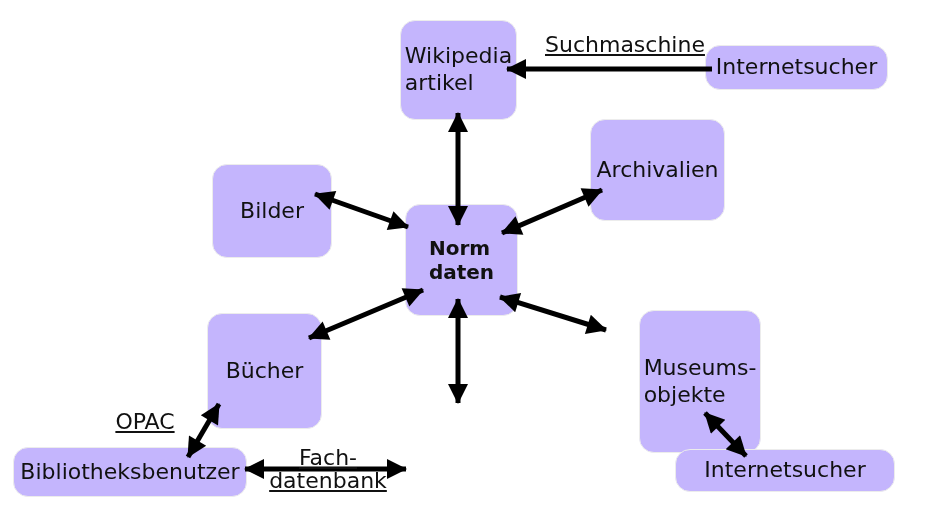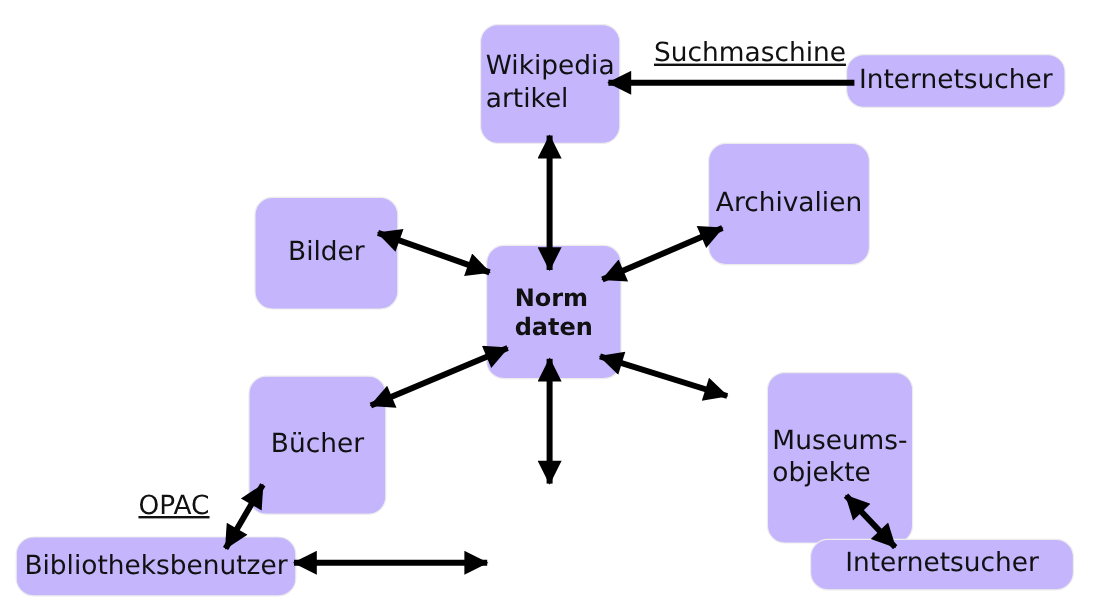--- a/index.html
+++ b/index.html
@@ -79,20 +79,22 @@
   <div class="node center" id="n-norm">Norm
 daten</div>
   <div class="node" id="n-buecher">Bücher</div>
   <div class="node" id="n-museumsobjekte">Museums-
 objekte</div>
   <div class="node" id="n-bibliotheksbenutzer">Bibliotheksbenutzer</div>
   <div class="node" id="n-museumsbesucher">Internetsucher</div>
 
   <div class="edge-label" id="l-suchmaschine">Suchmaschine</div>
   <div class="edge-label" id="l-opac">OPAC</div>
+  <div class="edge-label" id="l-fachdatenbank">Fach-
+datenbank</div>
 
   <svg class="arrows" width="925" height="512" viewBox="0 0 925 512">
     <defs>
       <marker id="ah" viewBox="0 0 10 10" refX="9.5" refY="5" markerWidth="5" markerHeight="4" orient="auto-start-reverse" markerUnits="strokeWidth">
         <path d="M0,0 L10,5 L0,10 z" fill="#000000"></path>
       </marker>
     </defs>
     <g stroke="#000000" stroke-width="5" fill="none">
       <line x1="712" y1="69" x2="507" y2="69" marker-end="url(#ah)"></line>
       <line x1="458" y1="113" x2="458" y2="225" marker-start="url(#ah)" marker-end="url(#ah)"></line>

